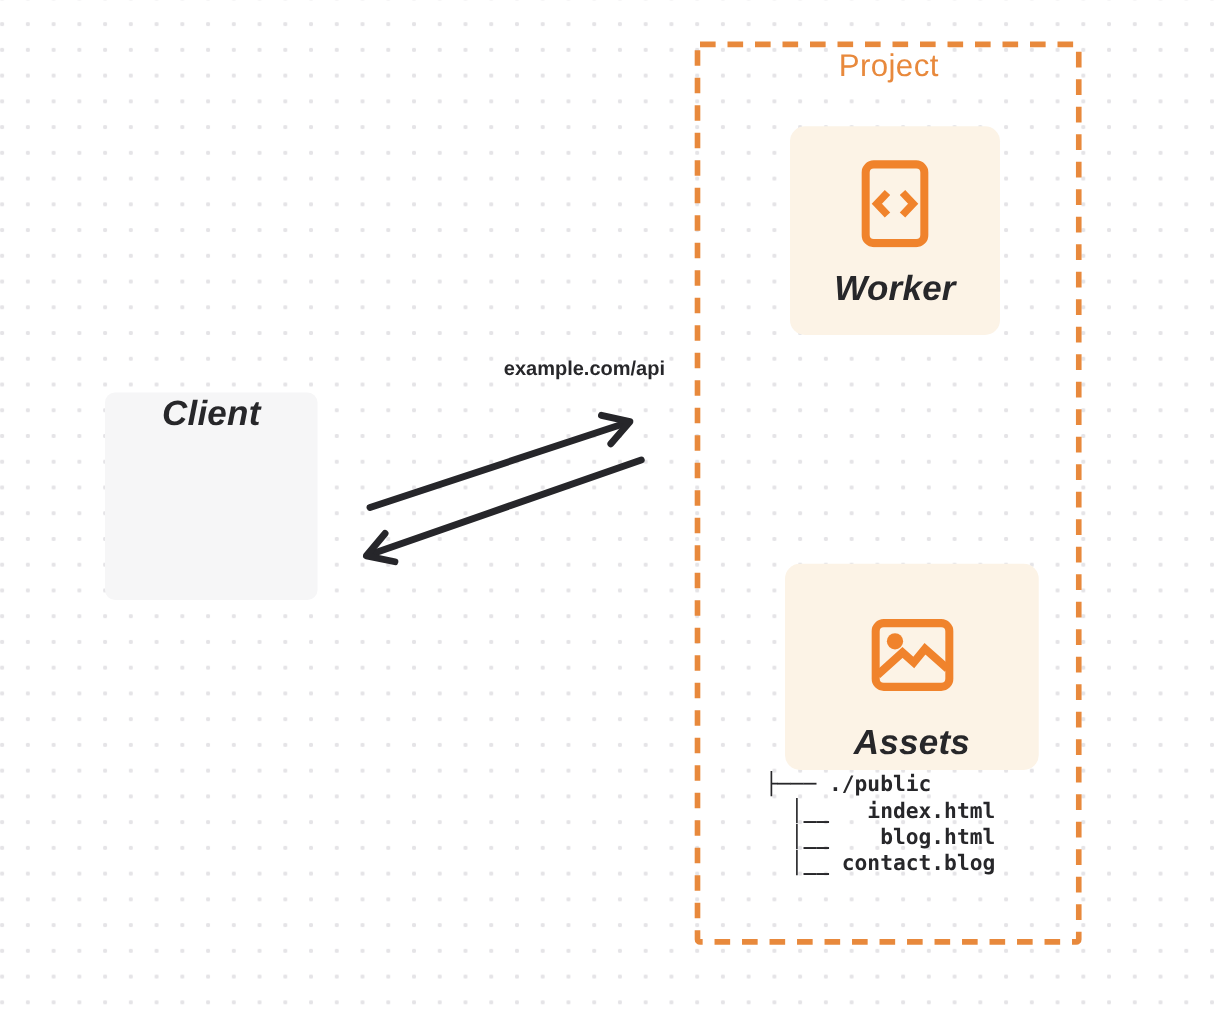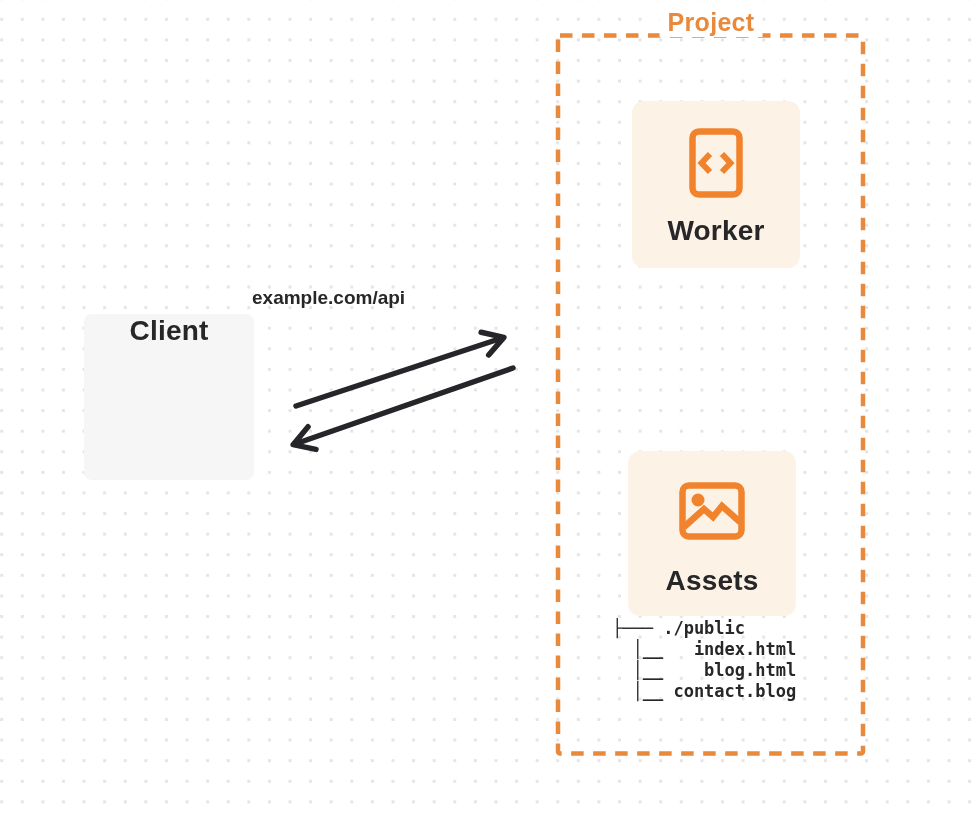--- a/index.html
+++ b/index.html
@@ -26,20 +26,21 @@
   .arrow-stroke { stroke: var(--arrow-dark, #26262A); }
   .project-rect { stroke: var(--accent-orange, #E8893C); }
 
   .node-box {
     position: absolute;
     z-index: 2;
     display: flex;
     flex-direction: column;
     align-items: center;
     box-sizing: border-box;
+    font-style: italic;
   }
 
   .client-node {
     left: 84px; top: 314px;
     width: 170px; height: 166px;
     background: var(--client-gray, #F6F6F7);
     border-radius: 8px;
     justify-content: flex-start;
   }
 
@@ -49,55 +50,55 @@
     color: var(--text-dark, #27272A);
     line-height: 34px;
     letter-spacing: 0.2px;
   }
 
   .request-label {
     position: absolute;
     z-index: 2;
     left: 252px; top: 287px;
     width: 280px;
-    text-align: left;
-    font-size: 19px;
+    text-align: right;
+    font-size: 16px;
     font-weight: 700;
     color: var(--text-dark, #27272A);
   }
 
   .project-label {
     position: absolute;
     z-index: 3;
-    left: 711px; top: 7px;
+    left: 711px; top: 38px;
     transform: translateX(-50%);
     background: #ffffff;
     padding: 0 8px;
     font-size: 25px;
-    font-weight: 700;
+    font-weight: 400;
     line-height: 30px;
     color: var(--accent-orange, #E8893C);
     letter-spacing: 0.3px;
   }
 
   .worker-node {
     left: 632px; top: 101px;
     width: 168px; height: 167px;
     background: var(--card-cream, #FCF3E6);
     border-radius: 12px;
     padding-top: 27px;
   }
   .worker-node .node-label { margin-top: 16px; }
 
   .assets-node {
     left: 628px; top: 451px;
-    width: 168px; height: 165px;
+    width: 203px; height: 165px;
     background: var(--card-cream, #FCF3E6);
     border-radius: 12px;
-    padding-top: 31px;
+    padding-top: 44px;
   }
   .assets-node .node-label { margin-top: 24px; }
 
   .icon-stroke {
     stroke: var(--icon-orange, #F0832C);
     fill: none;
   }
   .icon-fill { fill: var(--icon-orange, #F0832C); }
 
   .file-tree {

